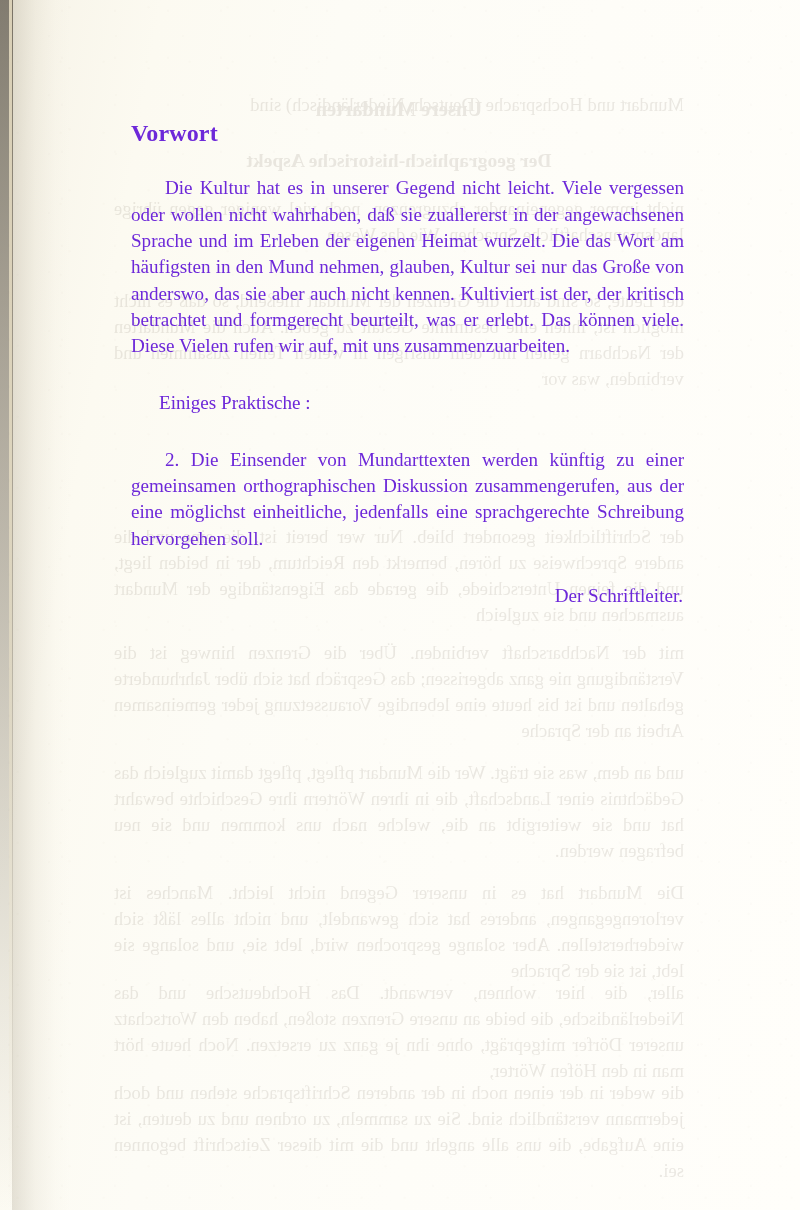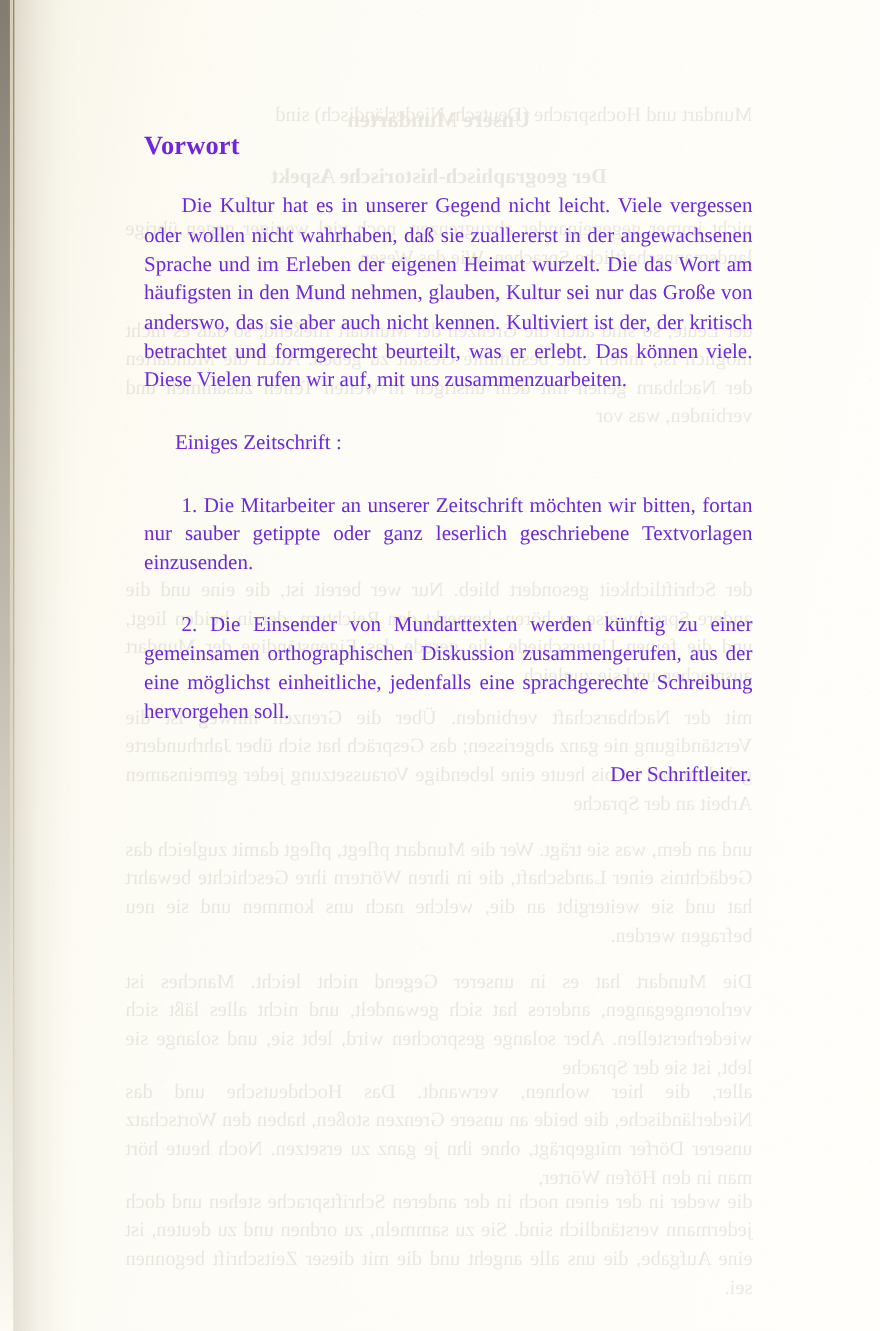--- a/index.html
+++ b/index.html
@@ -211,23 +211,22 @@
     </div>
   </div>
 
   <div class="content">
 
     <h1 class="page-title">Vorwort</h1>
 
 
     <p class="body-text para-second indent">Die Kultur hat es in unserer Gegend nicht leicht. Viele vergessen oder wollen nicht wahrhaben, daß sie zuallererst in der angewachsenen Sprache und im Erleben der eigenen Heimat wurzelt. Die das Wort am häufigsten in den Mund nehmen, glauben, Kultur sei nur das Große von anderswo, das sie aber auch nicht kennen. Kultiviert ist der, der kritisch betrachtet und formgerecht beurteilt, was er erlebt. Das können viele. Diese Vielen rufen wir auf, mit uns zusammenzuarbeiten.</p>
 
-    <p class="section-label">Einiges Zeitschrift :</p>
-
-    <p class="body-text numbered-item indent">1.  Die Mitarbeiter an unserer Zeitschrift möchten wir bitten, fortan nur sauber getippte oder ganz leserlich geschriebene Textvorlagen einzusenden.</p>
+    <p class="section-label">Einiges Praktische :</p>
+
 
     <p class="body-text numbered-item indent">2.  Die Einsender von Mundarttexten werden künftig zu einer gemeinsamen orthographischen Diskussion zusammengerufen, aus der eine möglichst einheitliche, jedenfalls eine sprachgerechte Schreibung hervorgehen soll.</p>
 
     <p class="signature">Der  Schriftleiter.</p>
 
   </div>
 
   <div class="binding-falloff"></div>
   <div class="binding-shadow"></div>
   <div class="scan-grain"></div>

